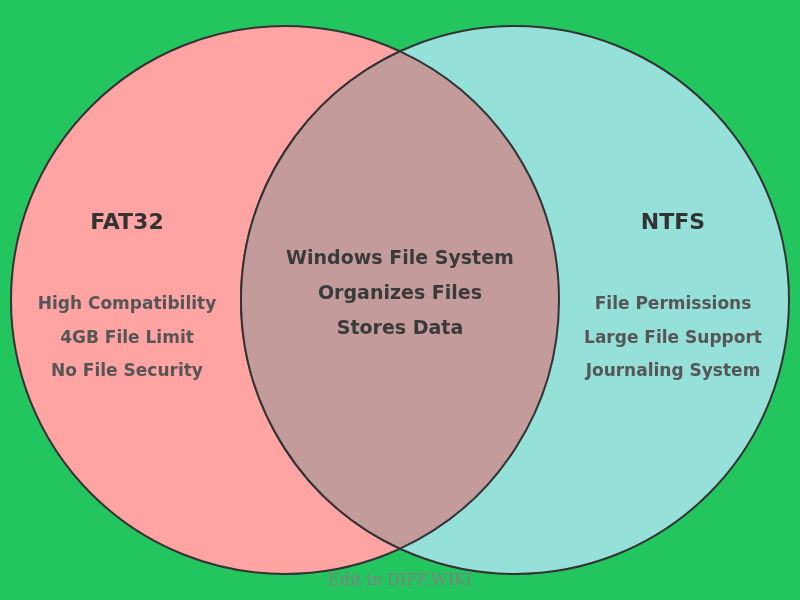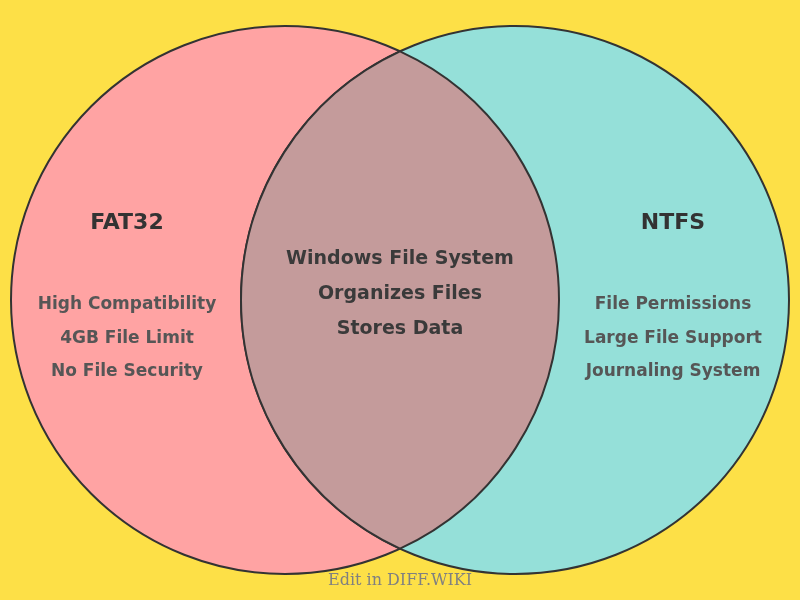--- a/index.html
+++ b/index.html
@@ -7,21 +7,21 @@
     padding: 0;
     background: #ffffff;
     width: 800px;
     height: 600px;
     overflow: hidden;
   }
   .stage {
     position: relative;
     width: 800px;
     height: 600px;
-    background: #fde047;
+    background: #22c55e;
   }
   svg { display: block; }
   svg text {
     text-anchor: middle;
   }
   .outline {
     stroke: #333333;
     stroke-width: 2;
   }
   .v-title  { font: 700 22px "DejaVu Sans", sans-serif; }

